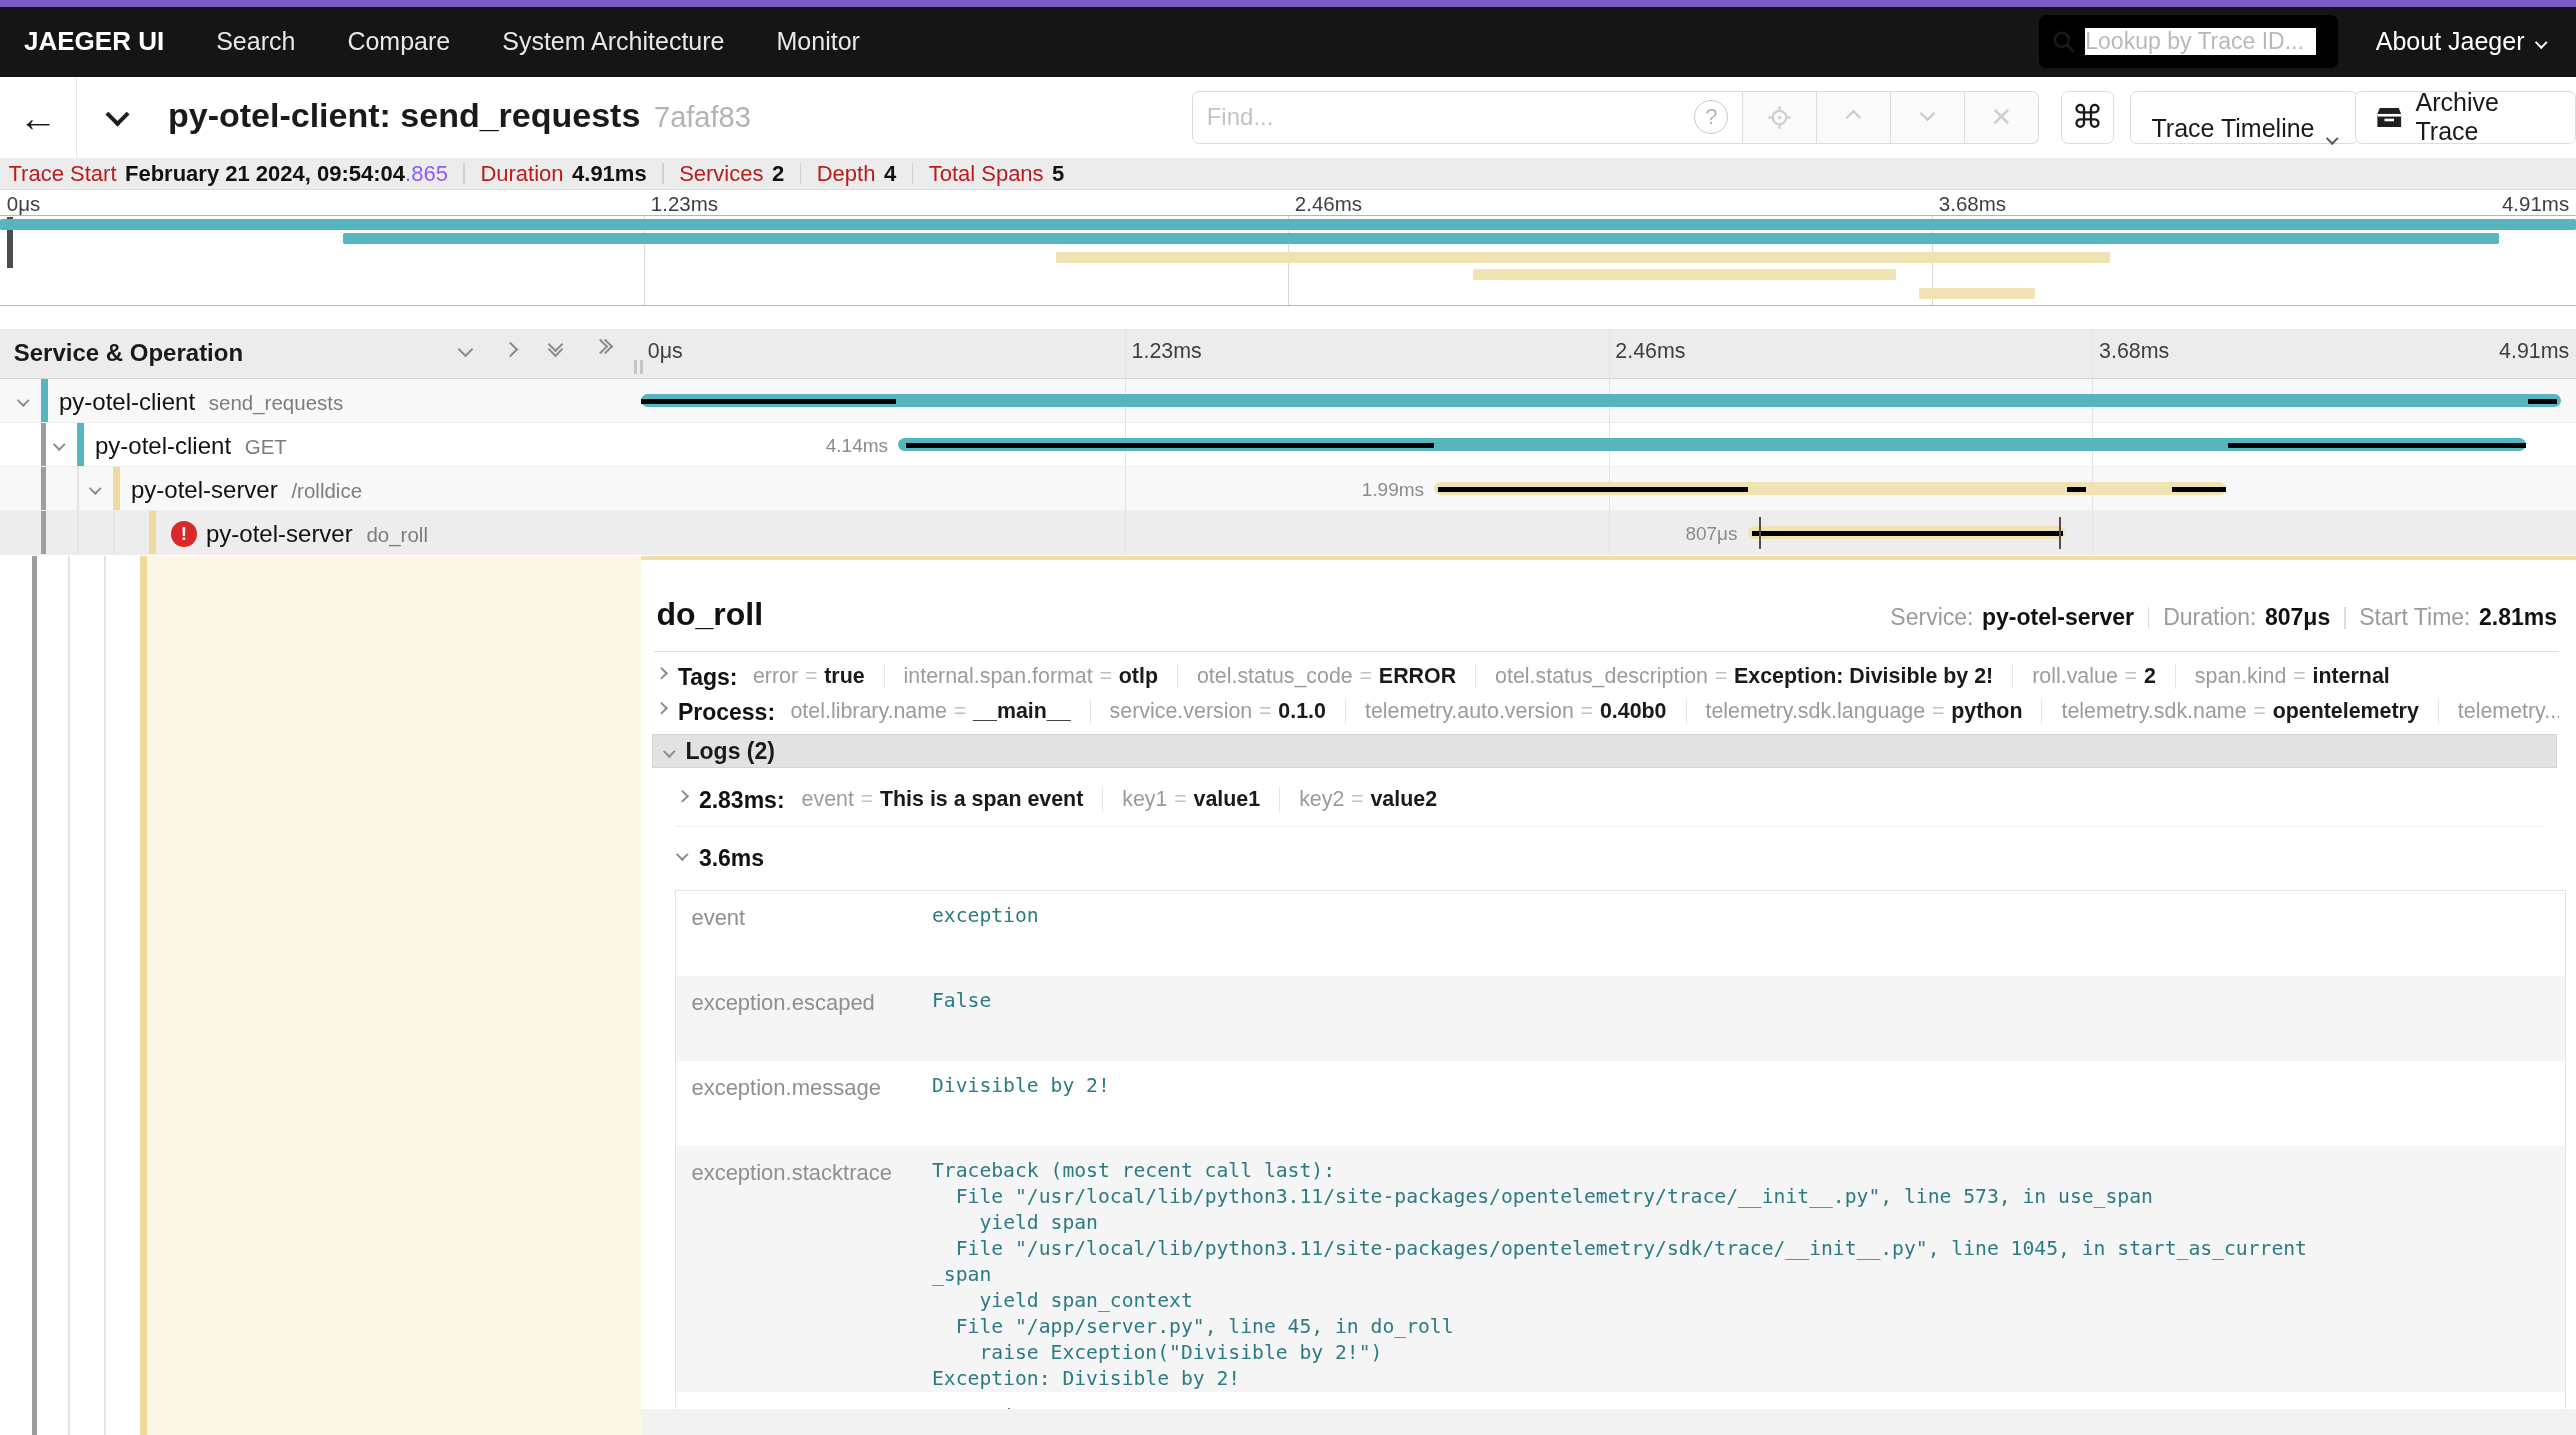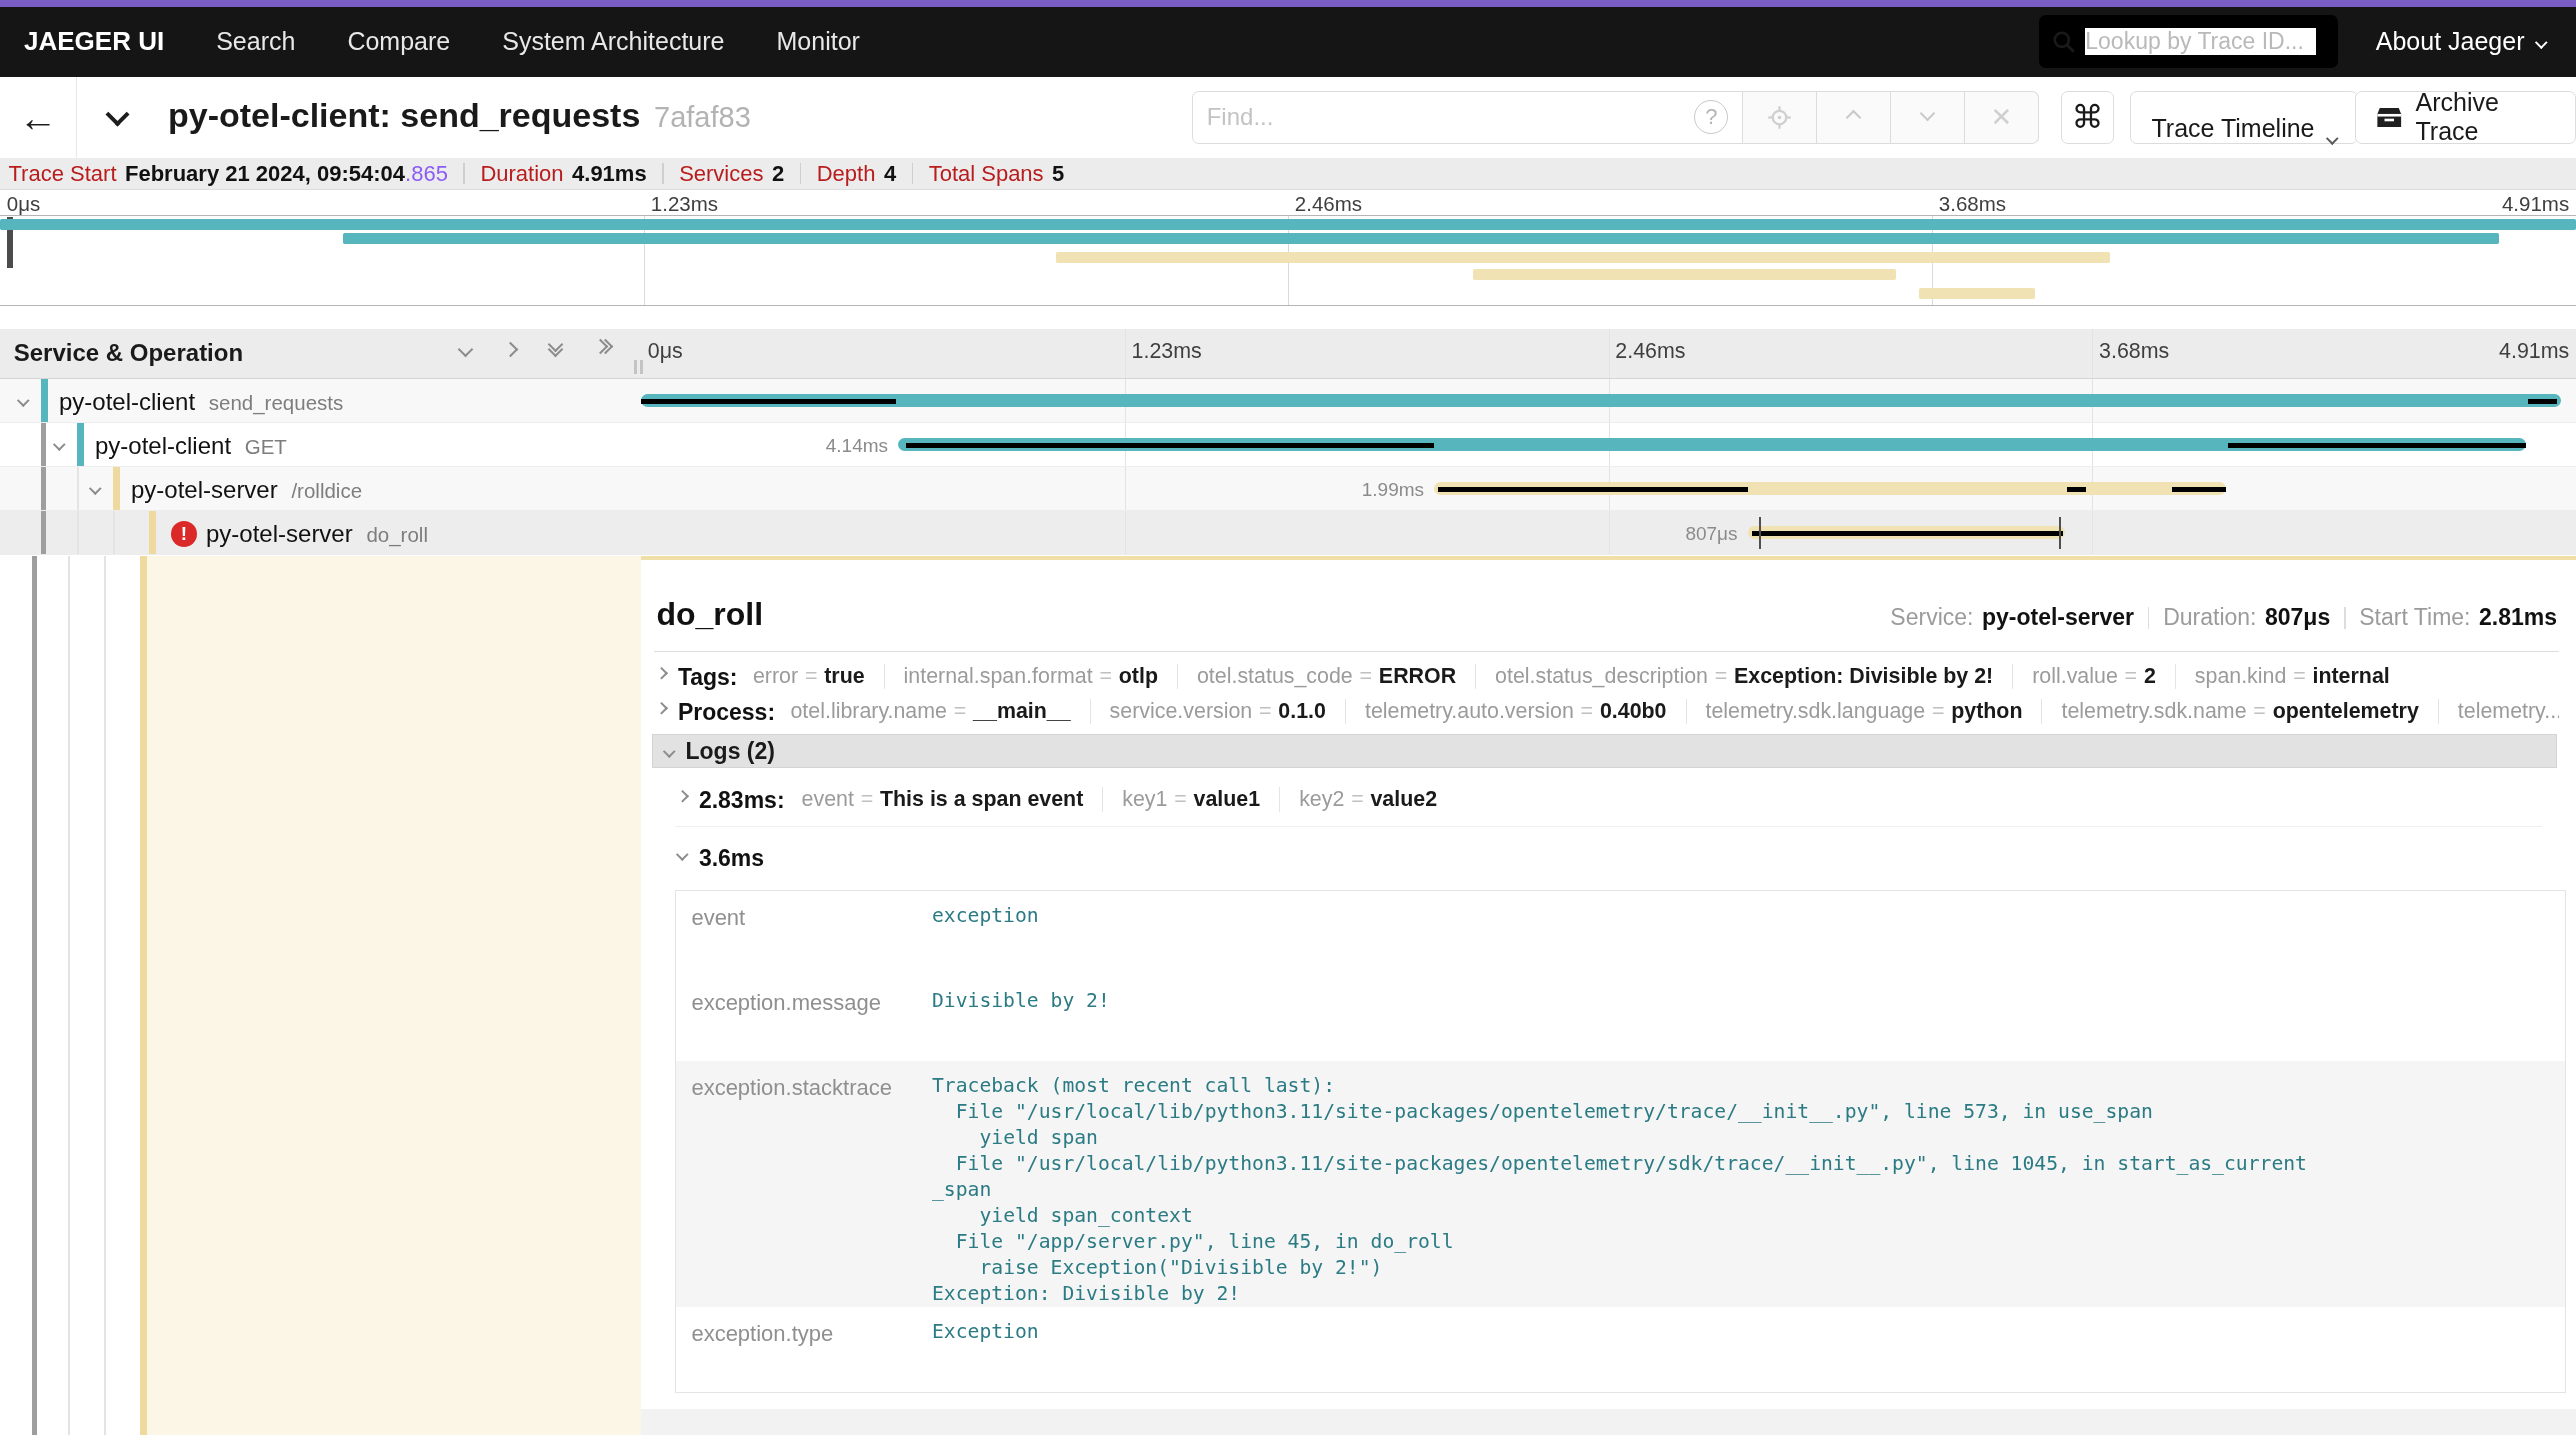--- a/index.html
+++ b/index.html
@@ -431,20 +431,26 @@
     <span class="log-ts" id="log2-ts">3.6ms</span>
   </div>
 
   <div id="kv-table">
       <div class="kv-tr">
         <div class="kv-key">event</div>
         <div class="kv-val">
           <pre>exception</pre>
         </div>
       </div>
+      <div class="kv-tr alt">
+        <div class="kv-key">exception.escaped</div>
+        <div class="kv-val">
+          <pre>False</pre>
+        </div>
+      </div>
       <div class="kv-tr">
         <div class="kv-key">exception.message</div>
         <div class="kv-val">
           <pre>Divisible by 2!</pre>
         </div>
       </div>
       <div class="kv-tr alt">
         <div class="kv-key">exception.stacktrace</div>
         <div class="kv-val">
           <pre>Traceback (most recent call last):

